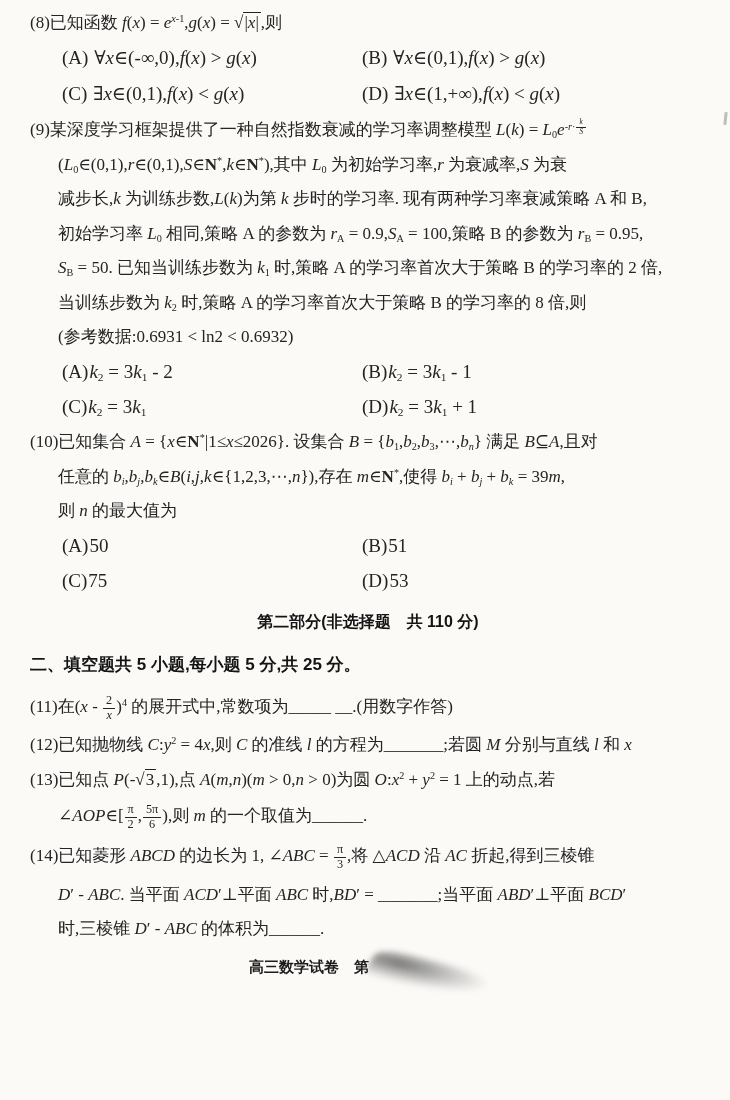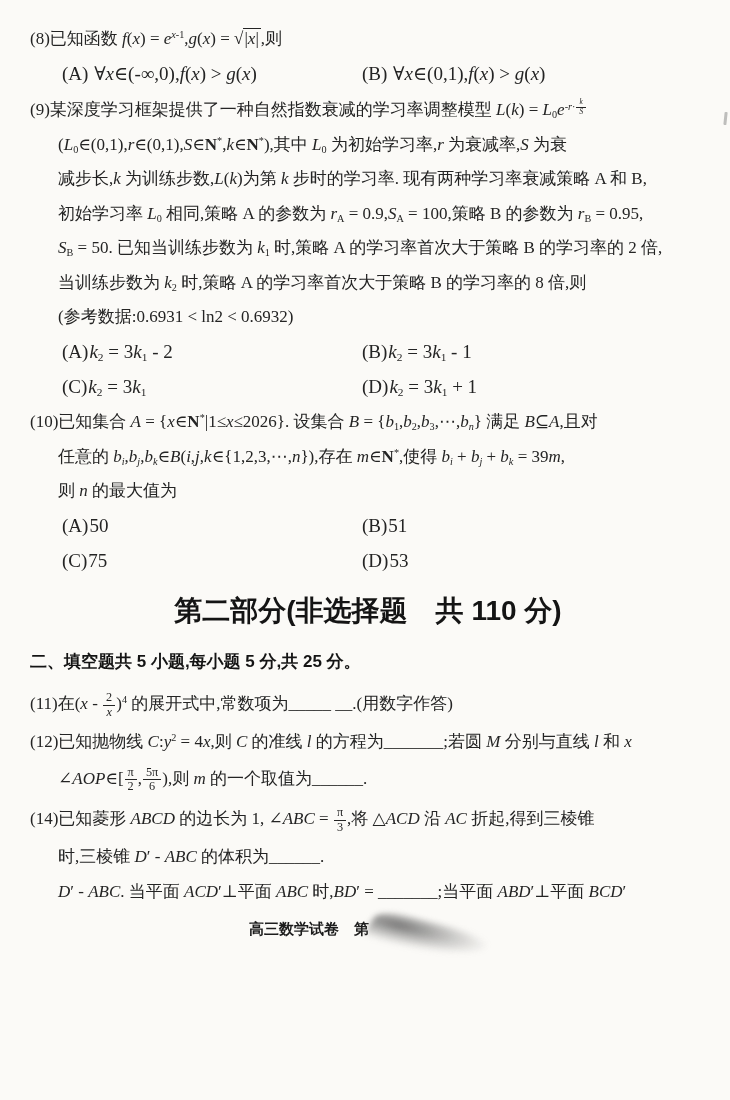--- a/index.html
+++ b/index.html
@@ -3,33 +3,33 @@
 <meta charset="utf-8">
 <style>
   html,body{margin:0;padding:0}
   body{
     width:730px;height:1100px;
     background:#fbfaf7;
     color:#242424;
     font-family:"Liberation Serif","DejaVu Serif",serif;
     position:relative;overflow:hidden;
   }
-  .page{padding:28px 24px 0 30px}
+  .page{padding:12px 24px 0 30px}
   .q{margin-bottom:2px}
   .line{
     font-size:17px;line-height:1.32;margin-bottom:12px;white-space:nowrap;
   }
   .line.cont{margin-left:28px}
   .opt-row{display:flex;margin:0 0 13px 32px;font-size:19px;white-space:nowrap}
   .opt{width:300px}
   .opt:last-child{flex:1}
   .opt-label{margin-right:1px}
   .part-title{
     text-align:center;font-family:"Liberation Sans","DejaVu Sans",sans-serif;
-    font-size:28px;font-weight:700;color:#141414;margin:20px 0 20px;
+    font-size:16px;font-weight:700;color:#141414;margin:20px 0 20px;
   }
   .section-sub{
     font-family:"Liberation Sans","DejaVu Sans",sans-serif;
     font-size:17px;font-weight:700;color:#141414;margin:5px 0 18px;
   }
   
   .msup{font-size:.6em;vertical-align:.55em}
   .msub{font-size:.6em;vertical-align:-.3em}
   .frac{display:inline-block;text-align:center;vertical-align:-.55em;font-size:.72em;line-height:1.12;padding:0 1px}
   .frac .num{display:block;border-bottom:1.2px solid currentColor;padding:0 3px}
@@ -58,20 +58,24 @@
 </head>
 <body>
 
 <div class="page">
   <section id="mcq">
       <div class="q">
         <div class="line">(8)已知函数 <i>f</i>(<i>x</i>) = <i>e</i><span class="msup"><i>x</i>-1</span>,<i>g</i>(<i>x</i>) = <span class="sqrt">√<span class="sqrt-bar">|<i>x</i>|</span></span>,则</div>
         <div class="opt-row">
           <span class="opt"><span class="opt-label">(A)</span><span> ∀<i>x</i>∈(-∞,0),<i>f</i>(<i>x</i>) &gt; <i>g</i>(<i>x</i>)</span></span>
           <span class="opt"><span class="opt-label">(B)</span><span> ∀<i>x</i>∈(0,1),<i>f</i>(<i>x</i>) &gt; <i>g</i>(<i>x</i>)</span></span>
+        </div>
+        <div class="opt-row">
+          <span class="opt"><span class="opt-label">(C)</span><span> ∃<i>x</i>∈(0,1),<i>f</i>(<i>x</i>) &lt; <i>g</i>(<i>x</i>)</span></span>
+          <span class="opt"><span class="opt-label">(D)</span><span> ∃<i>x</i>∈(1,+∞),<i>f</i>(<i>x</i>) &lt; <i>g</i>(<i>x</i>)</span></span>
         </div>
       </div>
       <div class="q">
         <div class="line">(9)某深度学习框架提供了一种自然指数衰减的学习率调整模型 <i>L</i>(<i>k</i>) = <i>L</i><span class="msub">0</span><i>e</i><span class="msup">-<i>r</i>·<span class="frac"><span class="num"><i>k</i></span><span class="den"><i>S</i></span></span></span></div>
         <div class="line cont">(<i>L</i><span class="msub">0</span>∈(0,1),<i>r</i>∈(0,1),<i>S</i>∈<span class="bold">N</span><span class="msup">*</span>,<i>k</i>∈<span class="bold">N</span><span class="msup">*</span>),其中 <i>L</i><span class="msub">0</span> 为初始学习率,<i>r</i> 为衰减率,<i>S</i> 为衰</div>
         <div class="line cont">减步长,<i>k</i> 为训练步数,<i>L</i>(<i>k</i>)为第 <i>k</i> 步时的学习率. 现有两种学习率衰减策略 <span class="up">A</span> 和 <span class="up">B</span>,</div>
         <div class="line cont">初始学习率 <i>L</i><span class="msub">0</span> 相同,策略 <span class="up">A</span> 的参数为 <i>r</i><span class="msub"><span class="up">A</span></span> = 0.9,<i>S</i><span class="msub"><span class="up">A</span></span> = 100,策略 <span class="up">B</span> 的参数为 <i>r</i><span class="msub"><span class="up">B</span></span> = 0.95,</div>
         <div class="line cont"><i>S</i><span class="msub"><span class="up">B</span></span> = 50. 已知当训练步数为 <i>k</i><span class="msub">1</span> 时,策略 <span class="up">A</span> 的学习率首次大于策略 <span class="up">B</span> 的学习率的 2 倍,</div>
         <div class="line cont">当训练步数为 <i>k</i><span class="msub">2</span> 时,策略 <span class="up">A</span> 的学习率首次大于策略 <span class="up">B</span> 的学习率的 8 倍,则</div>
         <div class="line cont">(参考数据:0.6931 &lt; <span class="up">ln</span>2 &lt; 0.6932)</div>
@@ -103,26 +107,27 @@
   <h3 class="section-sub">二、填空题共 5 小题,每小题 5 分,共 25 分。</h3>
 
   <section id="fill">
       <div class="q">
         <div class="line">(11)在(<i>x</i> - <span class="frac"><span class="num">2</span><span class="den"><i>x</i></span></span>)<span class="msup">4</span> 的展开式中,常数项为_____ __.(用数字作答)</div>
       </div>
       <div class="q">
         <div class="line">(12)已知抛物线 <i>C</i>:<i>y</i><span class="msup">2</span> = 4<i>x</i>,则 <i>C</i> 的准线 <i>l</i> 的方程为_______;若圆 <i>M</i> 分别与直线 <i>l</i> 和 <i>x</i></div>
       </div>
       <div class="q">
+        <div class="line">(13)已知点 <i>P</i>(-<span class="sqrt">√<span class="sqrt-bar">3</span></span>,1),点 <i>A</i>(<i>m</i>,<i>n</i>)(<i>m</i> &gt; 0,<i>n</i> &gt; 0)为圆 <i>O</i>:<i>x</i><span class="msup">2</span> + <i>y</i><span class="msup">2</span> = 1 上的动点,若</div>
         <div class="line cont">∠<i>AOP</i>∈[<span class="frac"><span class="num">π</span><span class="den">2</span></span>,<span class="frac"><span class="num">5π</span><span class="den">6</span></span>),则 <i>m</i> 的一个取值为______.</div>
       </div>
       <div class="q">
         <div class="line">(14)已知菱形 <i>ABCD</i> 的边长为 1, ∠<i>ABC</i> = <span class="frac"><span class="num">π</span><span class="den">3</span></span>,将 △<i>ACD</i> 沿 <i>AC</i> 折起,得到三棱锥</div>
+        <div class="line cont"><i>D</i>′ - <i>ABC</i>. 当平面 <i>ACD</i>′⊥平面 <i>ABC</i> 时,<i>BD</i>′ = _______;当平面 <i>ABD</i>′⊥平面 <i>BCD</i>′</div>
         <div class="line cont">时,三棱锥 <i>D</i>′ - <i>ABC</i> 的体积为______.</div>
-        <div class="line cont"><i>D</i>′ - <i>ABC</i>. 当平面 <i>ACD</i>′⊥平面 <i>ABC</i> 时,<i>BD</i>′ = _______;当平面 <i>ABD</i>′⊥平面 <i>BCD</i>′</div>
       </div>
     </section>
 
   <footer>
     <span>高三数学试卷　第</span><span class="smudge"></span>
   </footer>
 </div>
 
 <div class="scan-artifact"></div>
 

